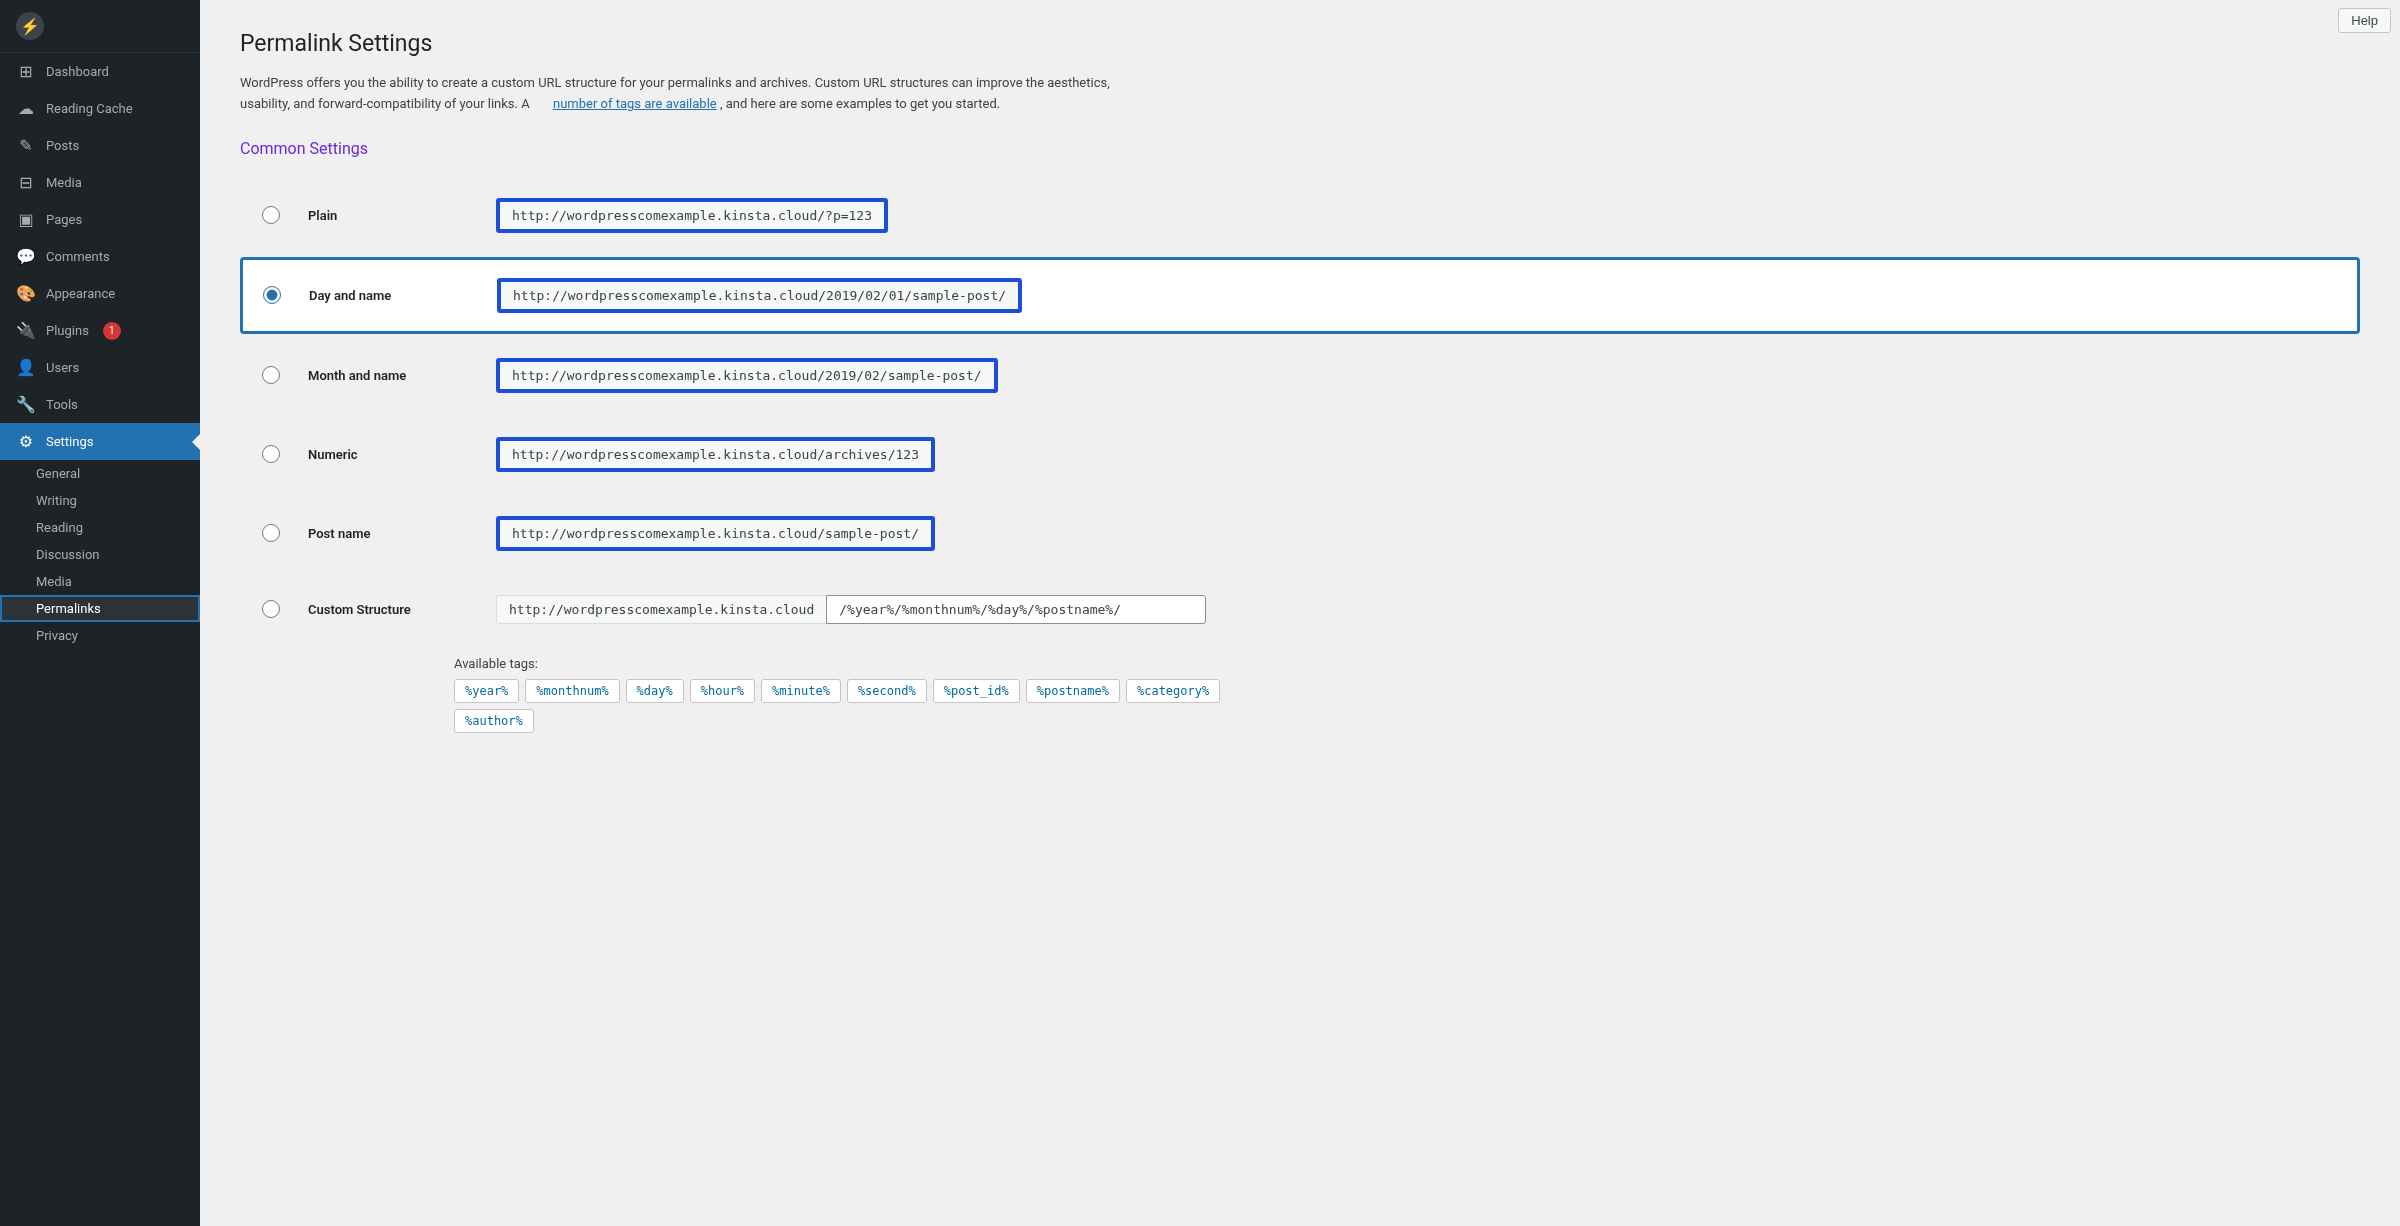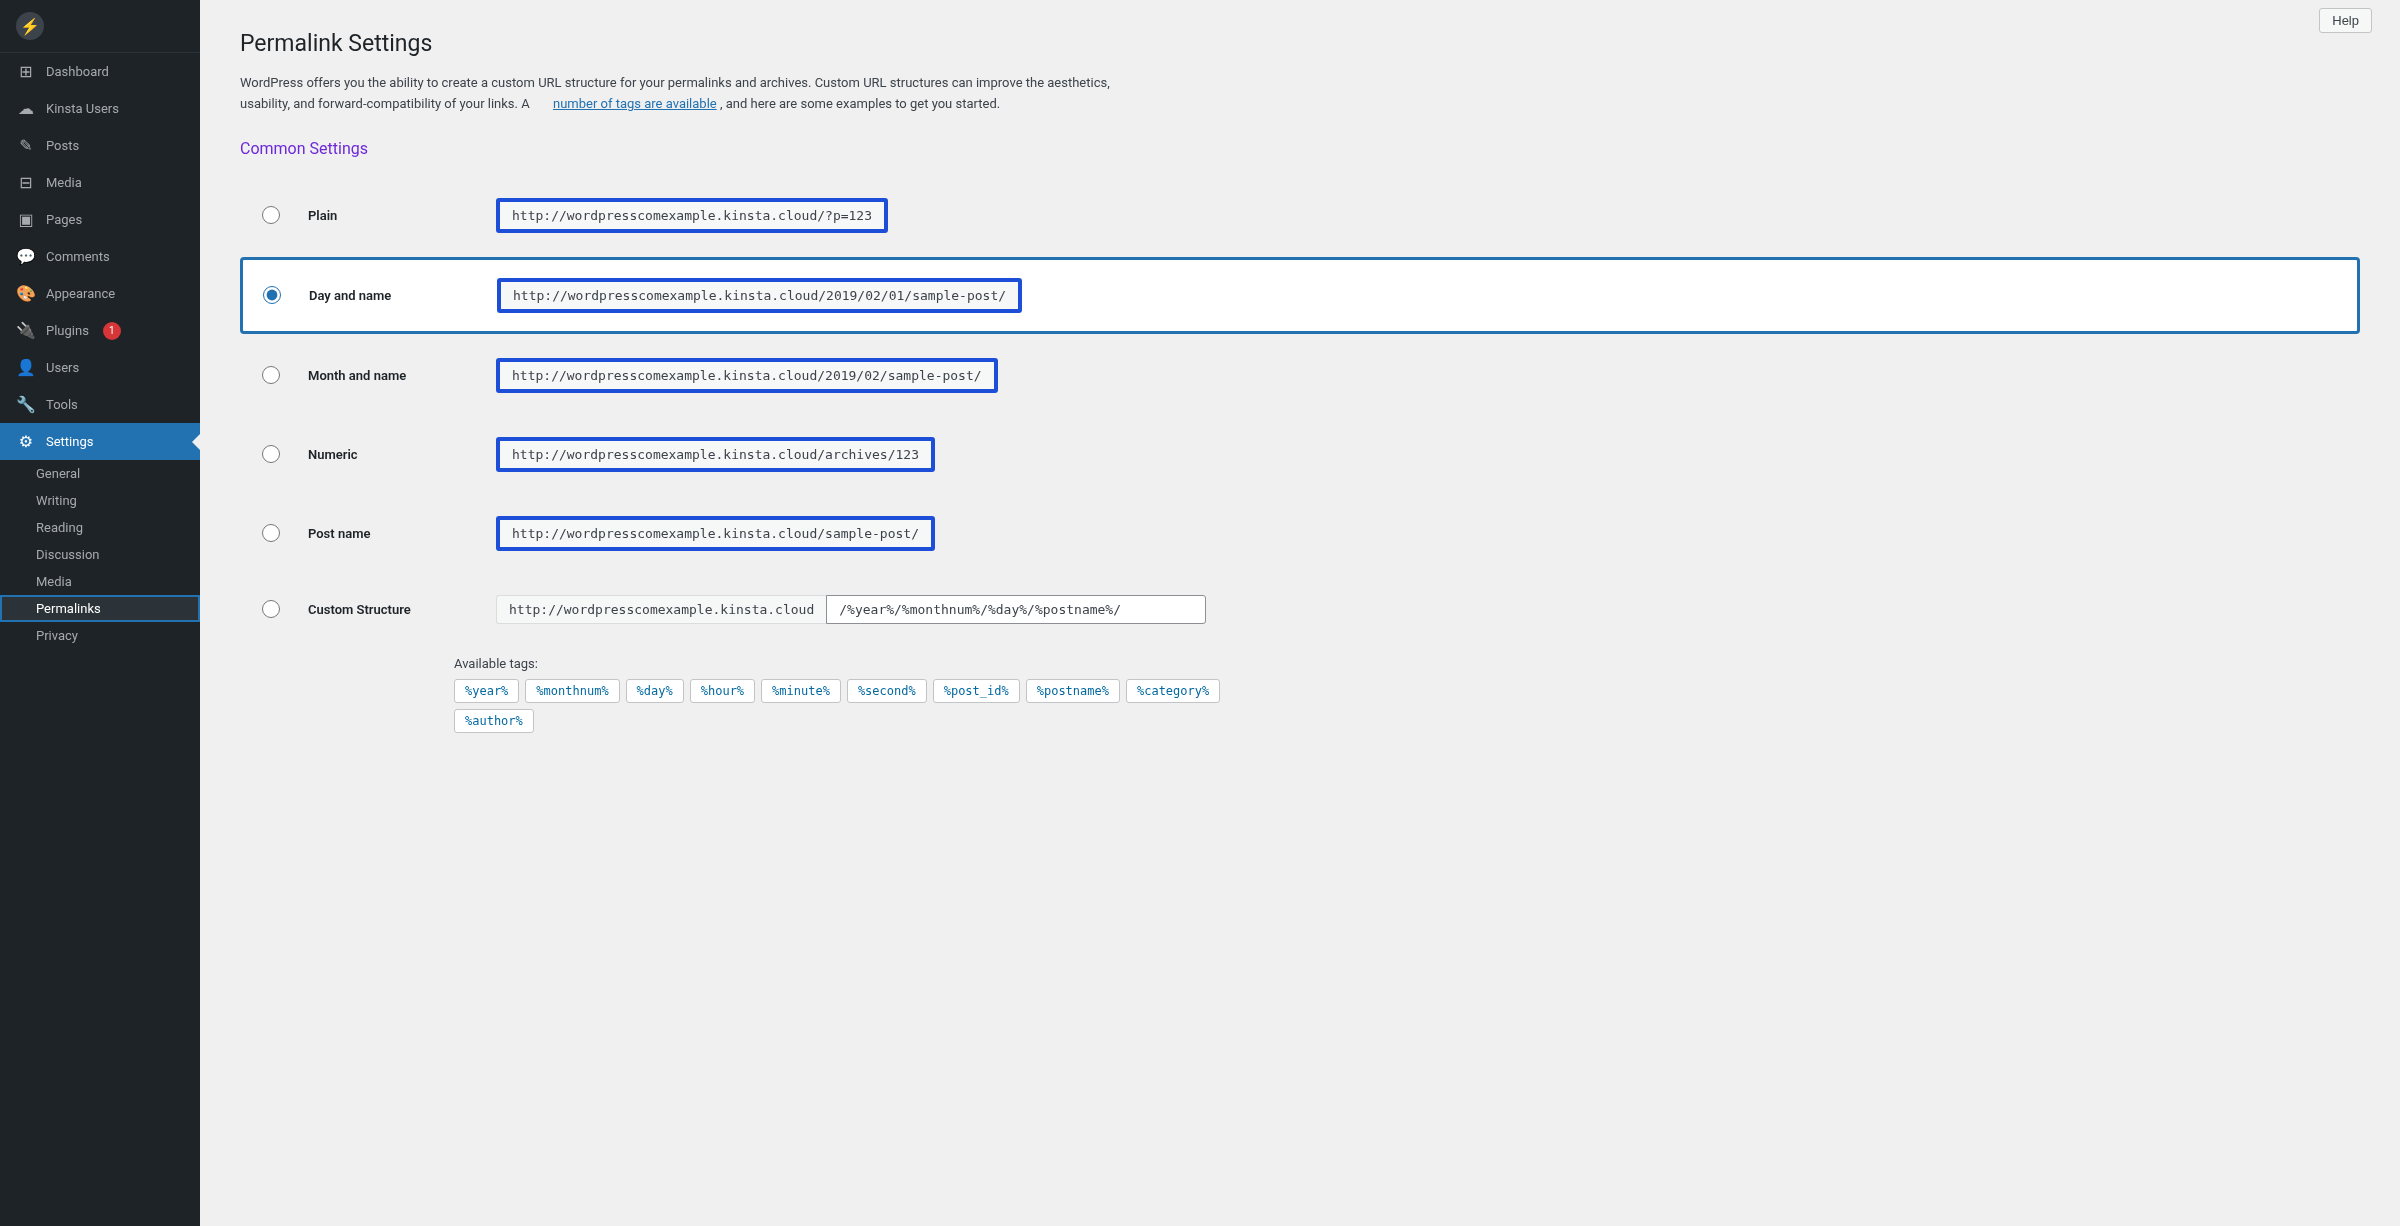--- a/index.html
+++ b/index.html
@@ -191,21 +191,21 @@
       font-size: 12px;
       color: #0369a1;
       cursor: pointer;
       font-family: monospace;
     }
 
     
     .help-button {
       position: fixed;
       top: 8px;
-      right: 28px;
+      right: 9px;
       background: #f6f7f7;
       border: 1px solid #c3c4c7;
       padding: 4px 12px;
       font-size: 13px;
       cursor: pointer;
       border-radius: 3px;
       color: #3c434a;
     }
   </style>
 </head>
@@ -218,21 +218,21 @@
 
   <div id="sidebar-nav">
 
     <div class="sidebar-nav-item">
       <span class="icon">⊞</span>
       <span>Dashboard</span>
     </div>
 
     <div class="sidebar-nav-item">
       <span class="icon">☁</span>
-      <span>Kinsta Users</span>
+      <span>Reading Cache</span>
     </div>
 
     <div class="sidebar-nav-item">
       <span class="icon">✎</span>
       <span>Posts</span>
     </div>
 
     <div class="sidebar-nav-item">
       <span class="icon">⊟</span>
       <span>Media</span>

